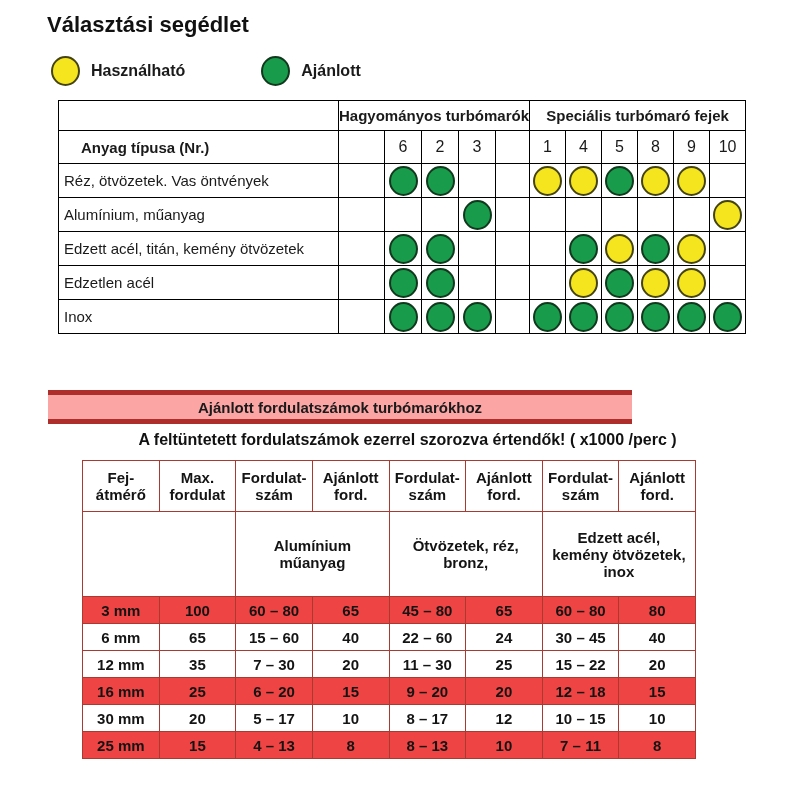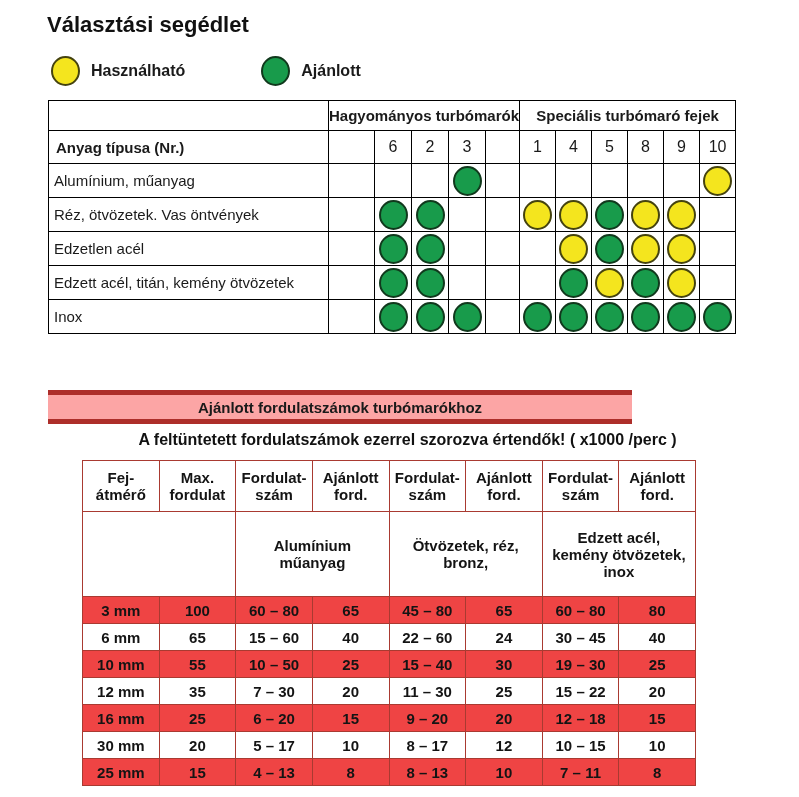--- a/index.html
+++ b/index.html
@@ -20,28 +20,28 @@
   .legend-item + .legend-item { margin-left: 76px; }
   .legend-label { font-size: 16px; margin-left: 11px; }
   .dot {
     width: 29px; height: 30px; border-radius: 50%;
     margin: 0 auto;
   }
   .dot.green  { background: #189b4b; border: 2px solid #11391d; }
   .dot.yellow { background: #f4e51e; border: 2px solid #45430f; }
   
   .sel-table {
-    position: absolute; left: 48px; top: 100px;
+    position: absolute; left: 58px; top: 100px;
     border-collapse: collapse; table-layout: fixed; width: 687px;
   }
   .sel-table td { border: 1.5px solid #000; text-align: center; vertical-align: middle; overflow: hidden; }
   .sel-table .group-h { font-weight: bold; font-size: 15px; height: 30px; }
   .sel-table .num-cell { font-size: 16px; height: 33px; }
   .sel-table .mat-label { text-align: left; padding-left: 5px; font-size: 15px; }
-  .sel-table .row-head { text-align: left; padding-left: 7px; font-size: 15px; font-weight: bold; }
+  .sel-table .row-head { text-align: left; padding-left: 22px; font-size: 15px; font-weight: bold; }
   .sel-table .mat-row td { height: 34px; }
   
   .banner {
     position: absolute; left: 48px; top: 390px; width: 584px; height: 34px;
     background: #fca5a5;
     border-top: 5px solid #ad2e2a; border-bottom: 5px solid #ad2e2a;
     display: flex; align-items: center; justify-content: center;
     font-size: 15px; font-weight: bold; color: #1a1a1a;
   }
   .note {
@@ -109,59 +109,85 @@
         <td class="num-cell">1</td>
         <td class="num-cell">4</td>
         <td class="num-cell">5</td>
         <td class="num-cell">8</td>
         <td class="num-cell">9</td>
         <td class="num-cell">10</td>
       </tr>
   </tbody>
   <tbody>
       <tr class="mat-row">
+        <td class="mat-label">Réz, ötvözetek. Vas öntvények</td>
+        <td></td>
+        <td>
+          <div class="dot green"></div>
+        </td>
+        <td>
+          <div class="dot green"></div>
+        </td>
+        <td></td>
+        <td></td>
+        <td>
+          <div class="dot yellow"></div>
+        </td>
+        <td>
+          <div class="dot yellow"></div>
+        </td>
+        <td>
+          <div class="dot green"></div>
+        </td>
+        <td>
+          <div class="dot yellow"></div>
+        </td>
+        <td>
+          <div class="dot yellow"></div>
+        </td>
+        <td></td>
+      </tr>
+      <tr class="mat-row">
         <td class="mat-label">Alumínium, műanyag</td>
         <td></td>
         <td></td>
         <td></td>
         <td>
           <div class="dot green"></div>
         </td>
         <td></td>
         <td></td>
         <td></td>
         <td></td>
         <td></td>
         <td></td>
         <td>
           <div class="dot yellow"></div>
         </td>
       </tr>
       <tr class="mat-row">
-        <td class="mat-label">Réz, ötvözetek. Vas öntvények</td>
-        <td></td>
-        <td>
-          <div class="dot green"></div>
-        </td>
-        <td>
-          <div class="dot green"></div>
-        </td>
-        <td></td>
-        <td></td>
-        <td>
-          <div class="dot yellow"></div>
-        </td>
-        <td>
-          <div class="dot yellow"></div>
-        </td>
-        <td>
-          <div class="dot green"></div>
-        </td>
-        <td>
-          <div class="dot yellow"></div>
+        <td class="mat-label">Edzett acél, titán, kemény ötvözetek</td>
+        <td></td>
+        <td>
+          <div class="dot green"></div>
+        </td>
+        <td>
+          <div class="dot green"></div>
+        </td>
+        <td></td>
+        <td></td>
+        <td></td>
+        <td>
+          <div class="dot green"></div>
+        </td>
+        <td>
+          <div class="dot yellow"></div>
+        </td>
+        <td>
+          <div class="dot green"></div>
         </td>
         <td>
           <div class="dot yellow"></div>
         </td>
         <td></td>
       </tr>
       <tr class="mat-row">
         <td class="mat-label">Edzetlen acél</td>
         <td></td>
         <td>
@@ -174,46 +200,20 @@
         <td></td>
         <td></td>
         <td>
           <div class="dot yellow"></div>
         </td>
         <td>
           <div class="dot green"></div>
         </td>
         <td>
           <div class="dot yellow"></div>
-        </td>
-        <td>
-          <div class="dot yellow"></div>
-        </td>
-        <td></td>
-      </tr>
-      <tr class="mat-row">
-        <td class="mat-label">Edzett acél, titán, kemény ötvözetek</td>
-        <td></td>
-        <td>
-          <div class="dot green"></div>
-        </td>
-        <td>
-          <div class="dot green"></div>
-        </td>
-        <td></td>
-        <td></td>
-        <td></td>
-        <td>
-          <div class="dot green"></div>
-        </td>
-        <td>
-          <div class="dot yellow"></div>
-        </td>
-        <td>
-          <div class="dot green"></div>
         </td>
         <td>
           <div class="dot yellow"></div>
         </td>
         <td></td>
       </tr>
       <tr class="mat-row">
         <td class="mat-label">Inox</td>
         <td></td>
         <td>
@@ -309,30 +309,20 @@
       <tr class="data-row">
         <td>6 mm</td>
         <td>65</td>
         <td>15 – 60</td>
         <td>40</td>
         <td>22 – 60</td>
         <td>24</td>
         <td>30 – 45</td>
         <td>40</td>
       </tr>
-      <tr class="data-row shaded">
-        <td>10 mm</td>
-        <td>55</td>
-        <td>10 – 50</td>
-        <td>25</td>
-        <td>15 – 40</td>
-        <td>30</td>
-        <td>19 – 30</td>
-        <td>25</td>
-      </tr>
       <tr class="data-row">
         <td>12 mm</td>
         <td>35</td>
         <td>7 – 30</td>
         <td>20</td>
         <td>11 – 30</td>
         <td>25</td>
         <td>15 – 22</td>
         <td>20</td>
       </tr>

